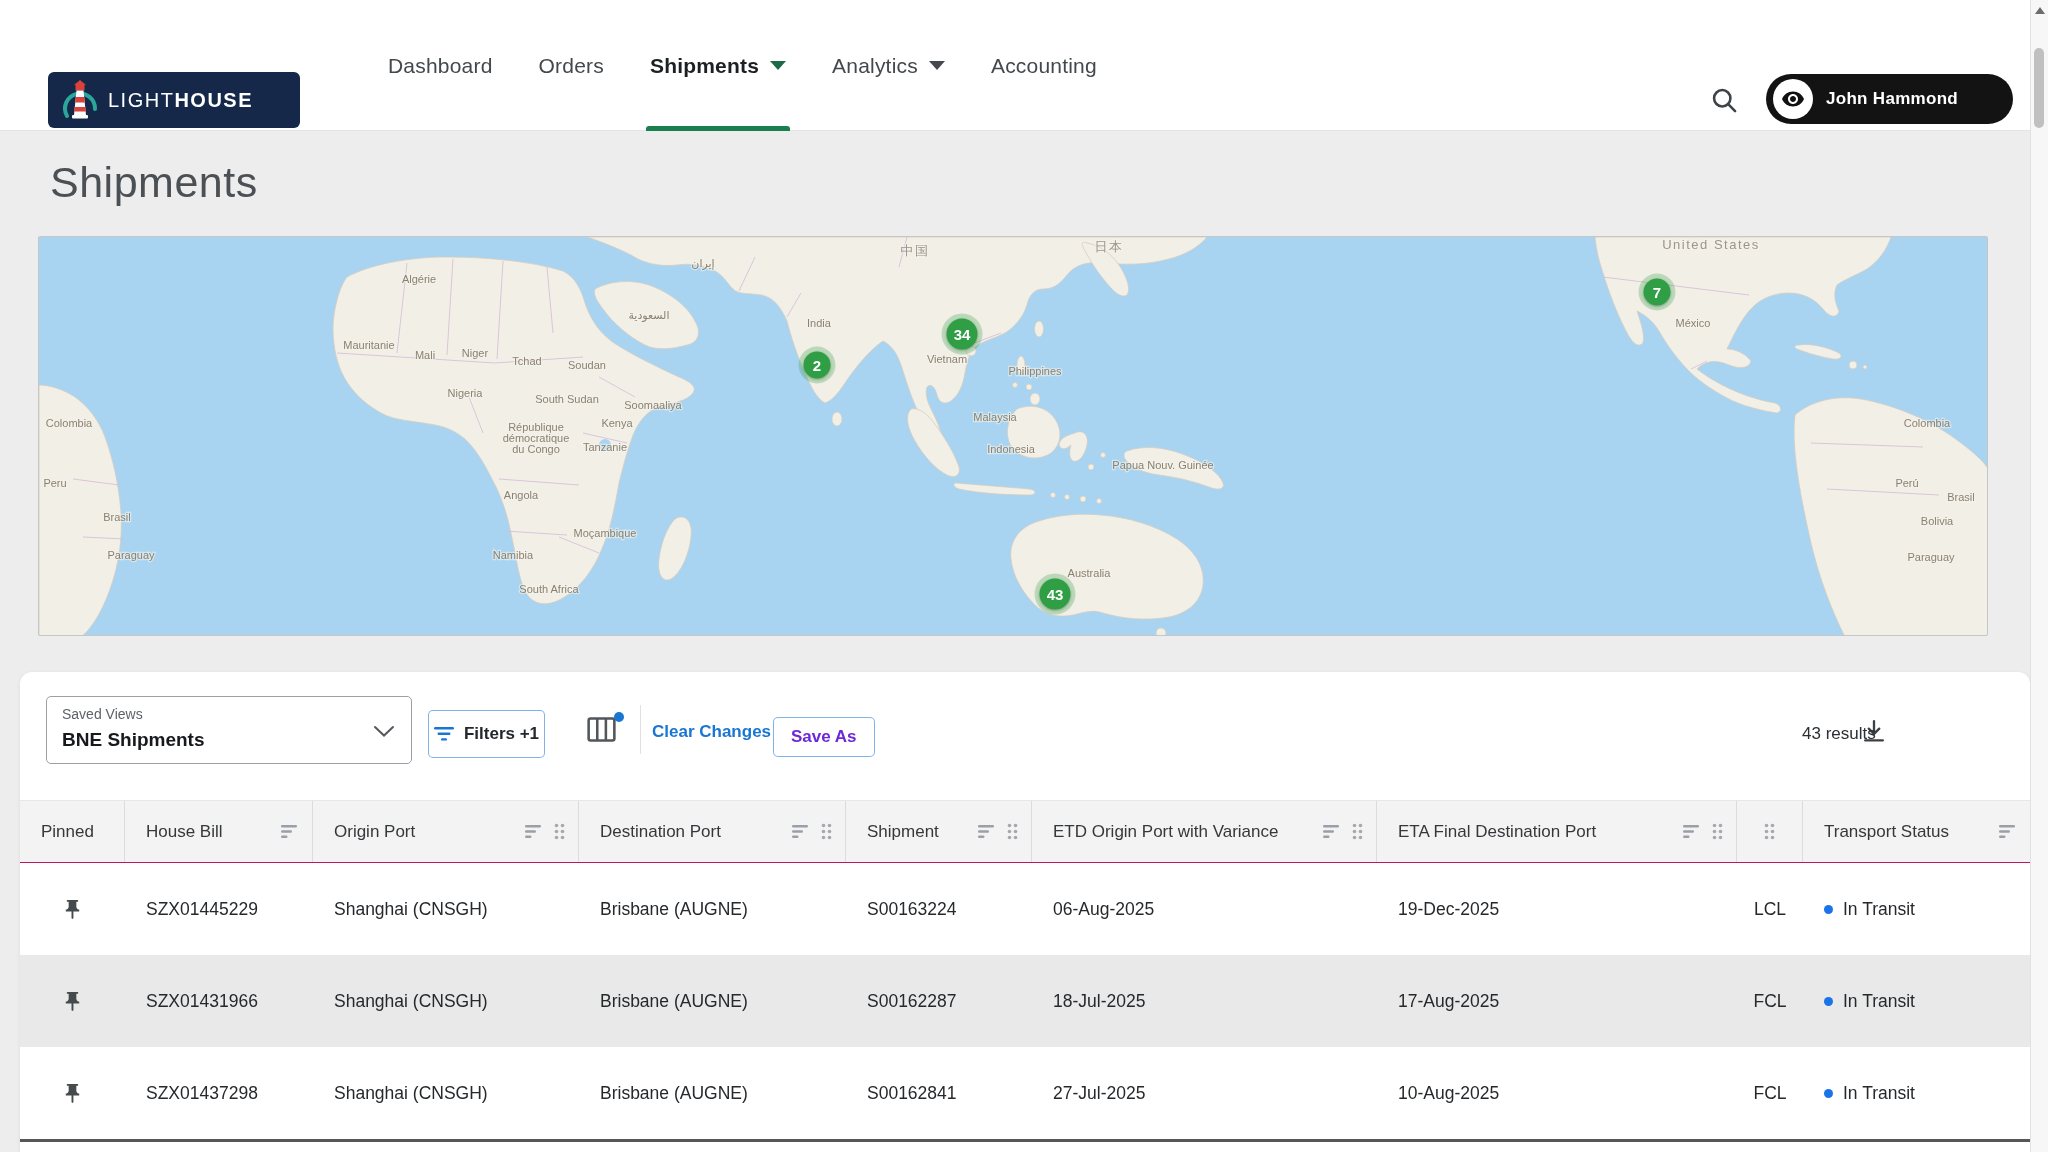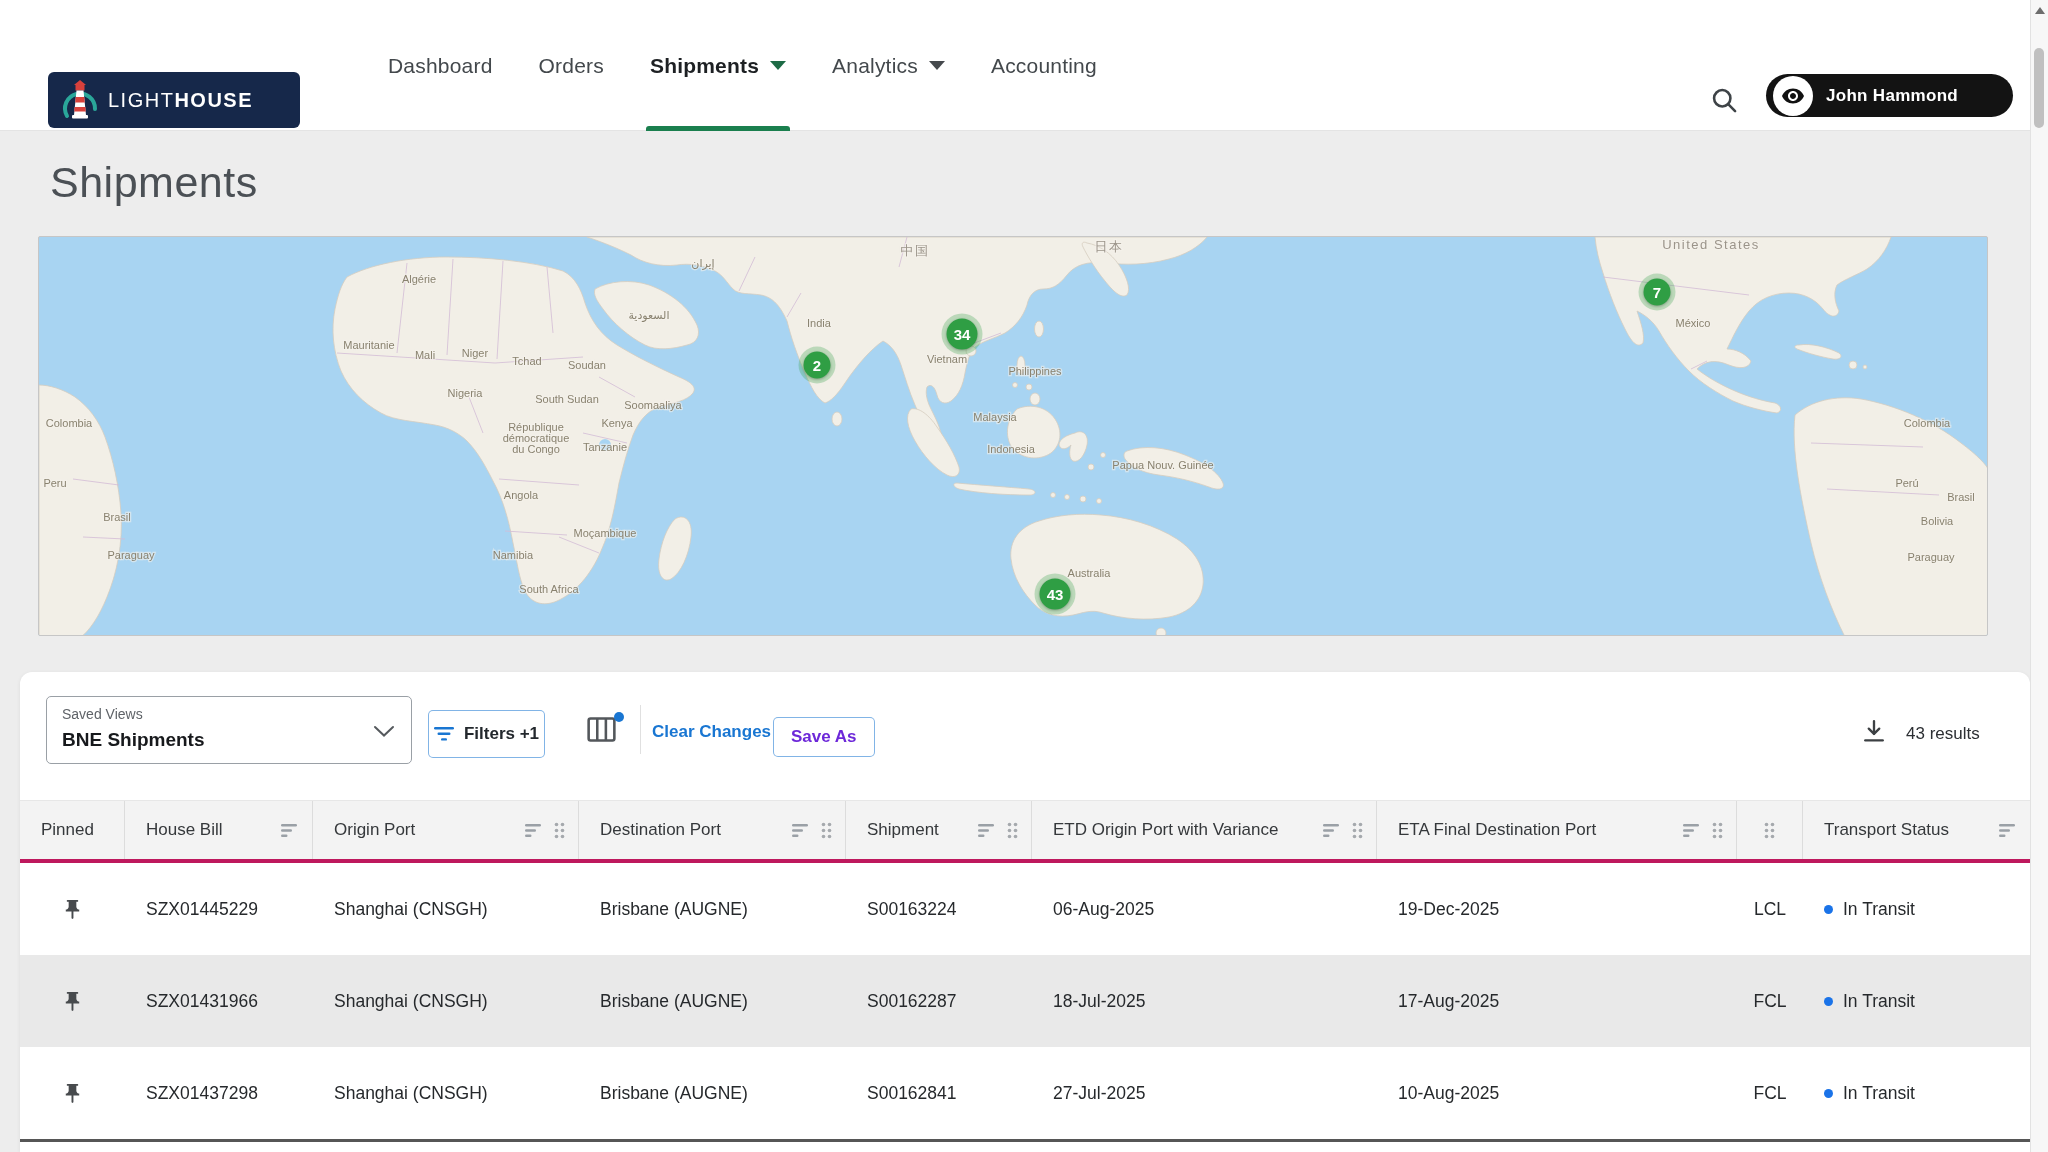--- a/index.html
+++ b/index.html
@@ -16,21 +16,21 @@
   .logo-text { color:#fff; font-size:20px; letter-spacing:1.5px; font-weight:400; white-space:nowrap; }
   .logo-text b { font-weight:700; }
   .nav { position:absolute; left:388px; top:0; height:131px; display:flex; align-items:center; gap:46px; }
   .nav-item { position:relative; height:131px; display:flex; align-items:center; cursor:pointer; }
   .nav-label { font-size:21px; color:#43484c; font-weight:500; letter-spacing:.2px; }
   .nav-item.active .nav-label { color:#1d2023; font-weight:700; }
   .nav-item.active::after { content:""; position:absolute; left:-4px; right:-4px; bottom:0; height:5px; background:#1a7f4e; border-radius:3px 3px 0 0; }
   .caret { width:0; height:0; border-left:8px solid transparent; border-right:8px solid transparent; border-top:9px solid #45494d; margin-left:11px; }
   .nav-item.active .caret { border-top-color:#1d6b46; }
   .search-btn { position:absolute; left:1710px; top:86px; width:32px; height:32px; cursor:pointer; }
-  .user-pill { position:absolute; left:1766px; top:74px; height:43px; min-width:247px; background:#131313; border-radius:27px; display:flex; align-items:center; gap:13px; padding:0 26px 0 7px; cursor:pointer; }
+  .user-pill { position:absolute; left:1766px; top:74px; height:50px; min-width:247px; background:#131313; border-radius:27px; display:flex; align-items:center; gap:13px; padding:0 26px 0 7px; cursor:pointer; }
   .user-avatar { width:40px; height:40px; border-radius:50%; background:#ffffff; display:flex; align-items:center; justify-content:center; flex:none; }
   .user-name { color:#ffffff; font-size:17px; font-weight:700; letter-spacing:.3px; white-space:nowrap; }
   
   .page-title { position:absolute; left:50px; top:158px; font-size:43px; font-weight:500; color:#4b5055; letter-spacing:.5px; }
   
   .map { position:absolute; left:38px; top:236px; width:1950px; height:400px; background:#a8d4f2; border:1px solid #c6c6c6; border-radius:2px; overflow:hidden; cursor:grab; }
   .map svg.world { position:absolute; left:0; top:0; }
   .map-marker { position:absolute; transform:translate(-50%,-50%); border-radius:50%; color:#fff; font-size:15px; font-weight:700; display:flex; align-items:center; justify-content:center; box-shadow:0 0 0 5px rgba(47,158,68,.28), 0 1px 3px rgba(0,0,0,.35); cursor:pointer; z-index:3; }
   .map-label { font-size:11px; fill:#89826f; text-anchor:middle; paint-order:stroke; stroke:#f6f3ec; stroke-width:2.5px; stroke-opacity:.55; }
   .map-label-big { font-size:13px; fill:#9b948a; letter-spacing:1.5px; }
@@ -41,24 +41,24 @@
   .sv-value { position:absolute; left:15px; bottom:12px; font-size:19px; font-weight:700; color:#17191c; }
   .sv-chevron { position:absolute; right:16px; top:28px; }
   .btn-filters { position:absolute; left:408px; top:38px; width:117px; height:48px; background:#fff; border:1.5px solid rgba(25,118,210,.55); border-radius:5px; display:flex; align-items:center; justify-content:center; gap:10px; cursor:pointer; }
   .btn-filters span { font-size:17px; font-weight:700; color:#23282d; }
   .col-icon-wrap { position:absolute; left:566px; top:44px; width:34px; height:32px; cursor:pointer; }
   .col-dot { position:absolute; right:-4px; top:-4px; width:10px; height:10px; border-radius:50%; background:#1976d2; }
   .toolbar-divider { position:absolute; left:620px; top:33px; width:1px; height:49px; background:#e0e0e0; }
   .link-clear { position:absolute; left:632px; top:50px; font-size:17px; font-weight:700; color:#1976d2; cursor:pointer; white-space:nowrap; }
   .btn-saveas { position:absolute; left:753px; top:45px; height:40px; padding:0 17px; background:#fff; border:1.5px solid rgba(25,118,210,.55); border-radius:5px; display:flex; align-items:center; font-size:17px; font-weight:700; color:#6d28d9; cursor:pointer; }
   .download-btn { position:absolute; left:1840px; top:44px; width:30px; height:32px; cursor:pointer; }
-  .results { position:absolute; left:1886px; top:52px; font-size:17px; font-weight:500; color:#2c2f33; white-space:nowrap; }
+  .results { position:absolute; left:1782px; top:52px; font-size:17px; font-weight:500; color:#2c2f33; white-space:nowrap; }
   
   .table { position:absolute; left:0; top:128px; right:0; }
-  .thead { display:grid; height:63px; background:#f3f3f3; border-top:1px solid #e7e7e7; border-bottom:4px solid #be185d; }
+  .thead { display:grid; height:63px; background:#f3f3f3; border-top:1px solid #e7e7e7; border-bottom:1px solid #be185d; }
   .th { display:flex; align-items:center; padding:0 12px 0 21px; border-right:1px solid #dcdcdc; color:#35383b; font-size:17px; font-weight:400; cursor:pointer; }
   .th:last-child { border-right:none; }
   .th .th-label { flex:1; white-space:nowrap; overflow:hidden; }
   .th-icons { display:flex; align-items:center; gap:9px; flex:none; }
   .th.center { justify-content:center; padding:0 8px; }
   .th.center .th-icons { flex:none; }
   .tr { display:grid; height:92px; background:#ffffff; cursor:pointer; }
   .tr.alt { background:#e9e9e9; }
   .td { display:flex; align-items:center; padding-left:21px; font-size:17.5px; color:#26292c; white-space:nowrap; }
   .td.center { justify-content:center; padding-left:0; }

